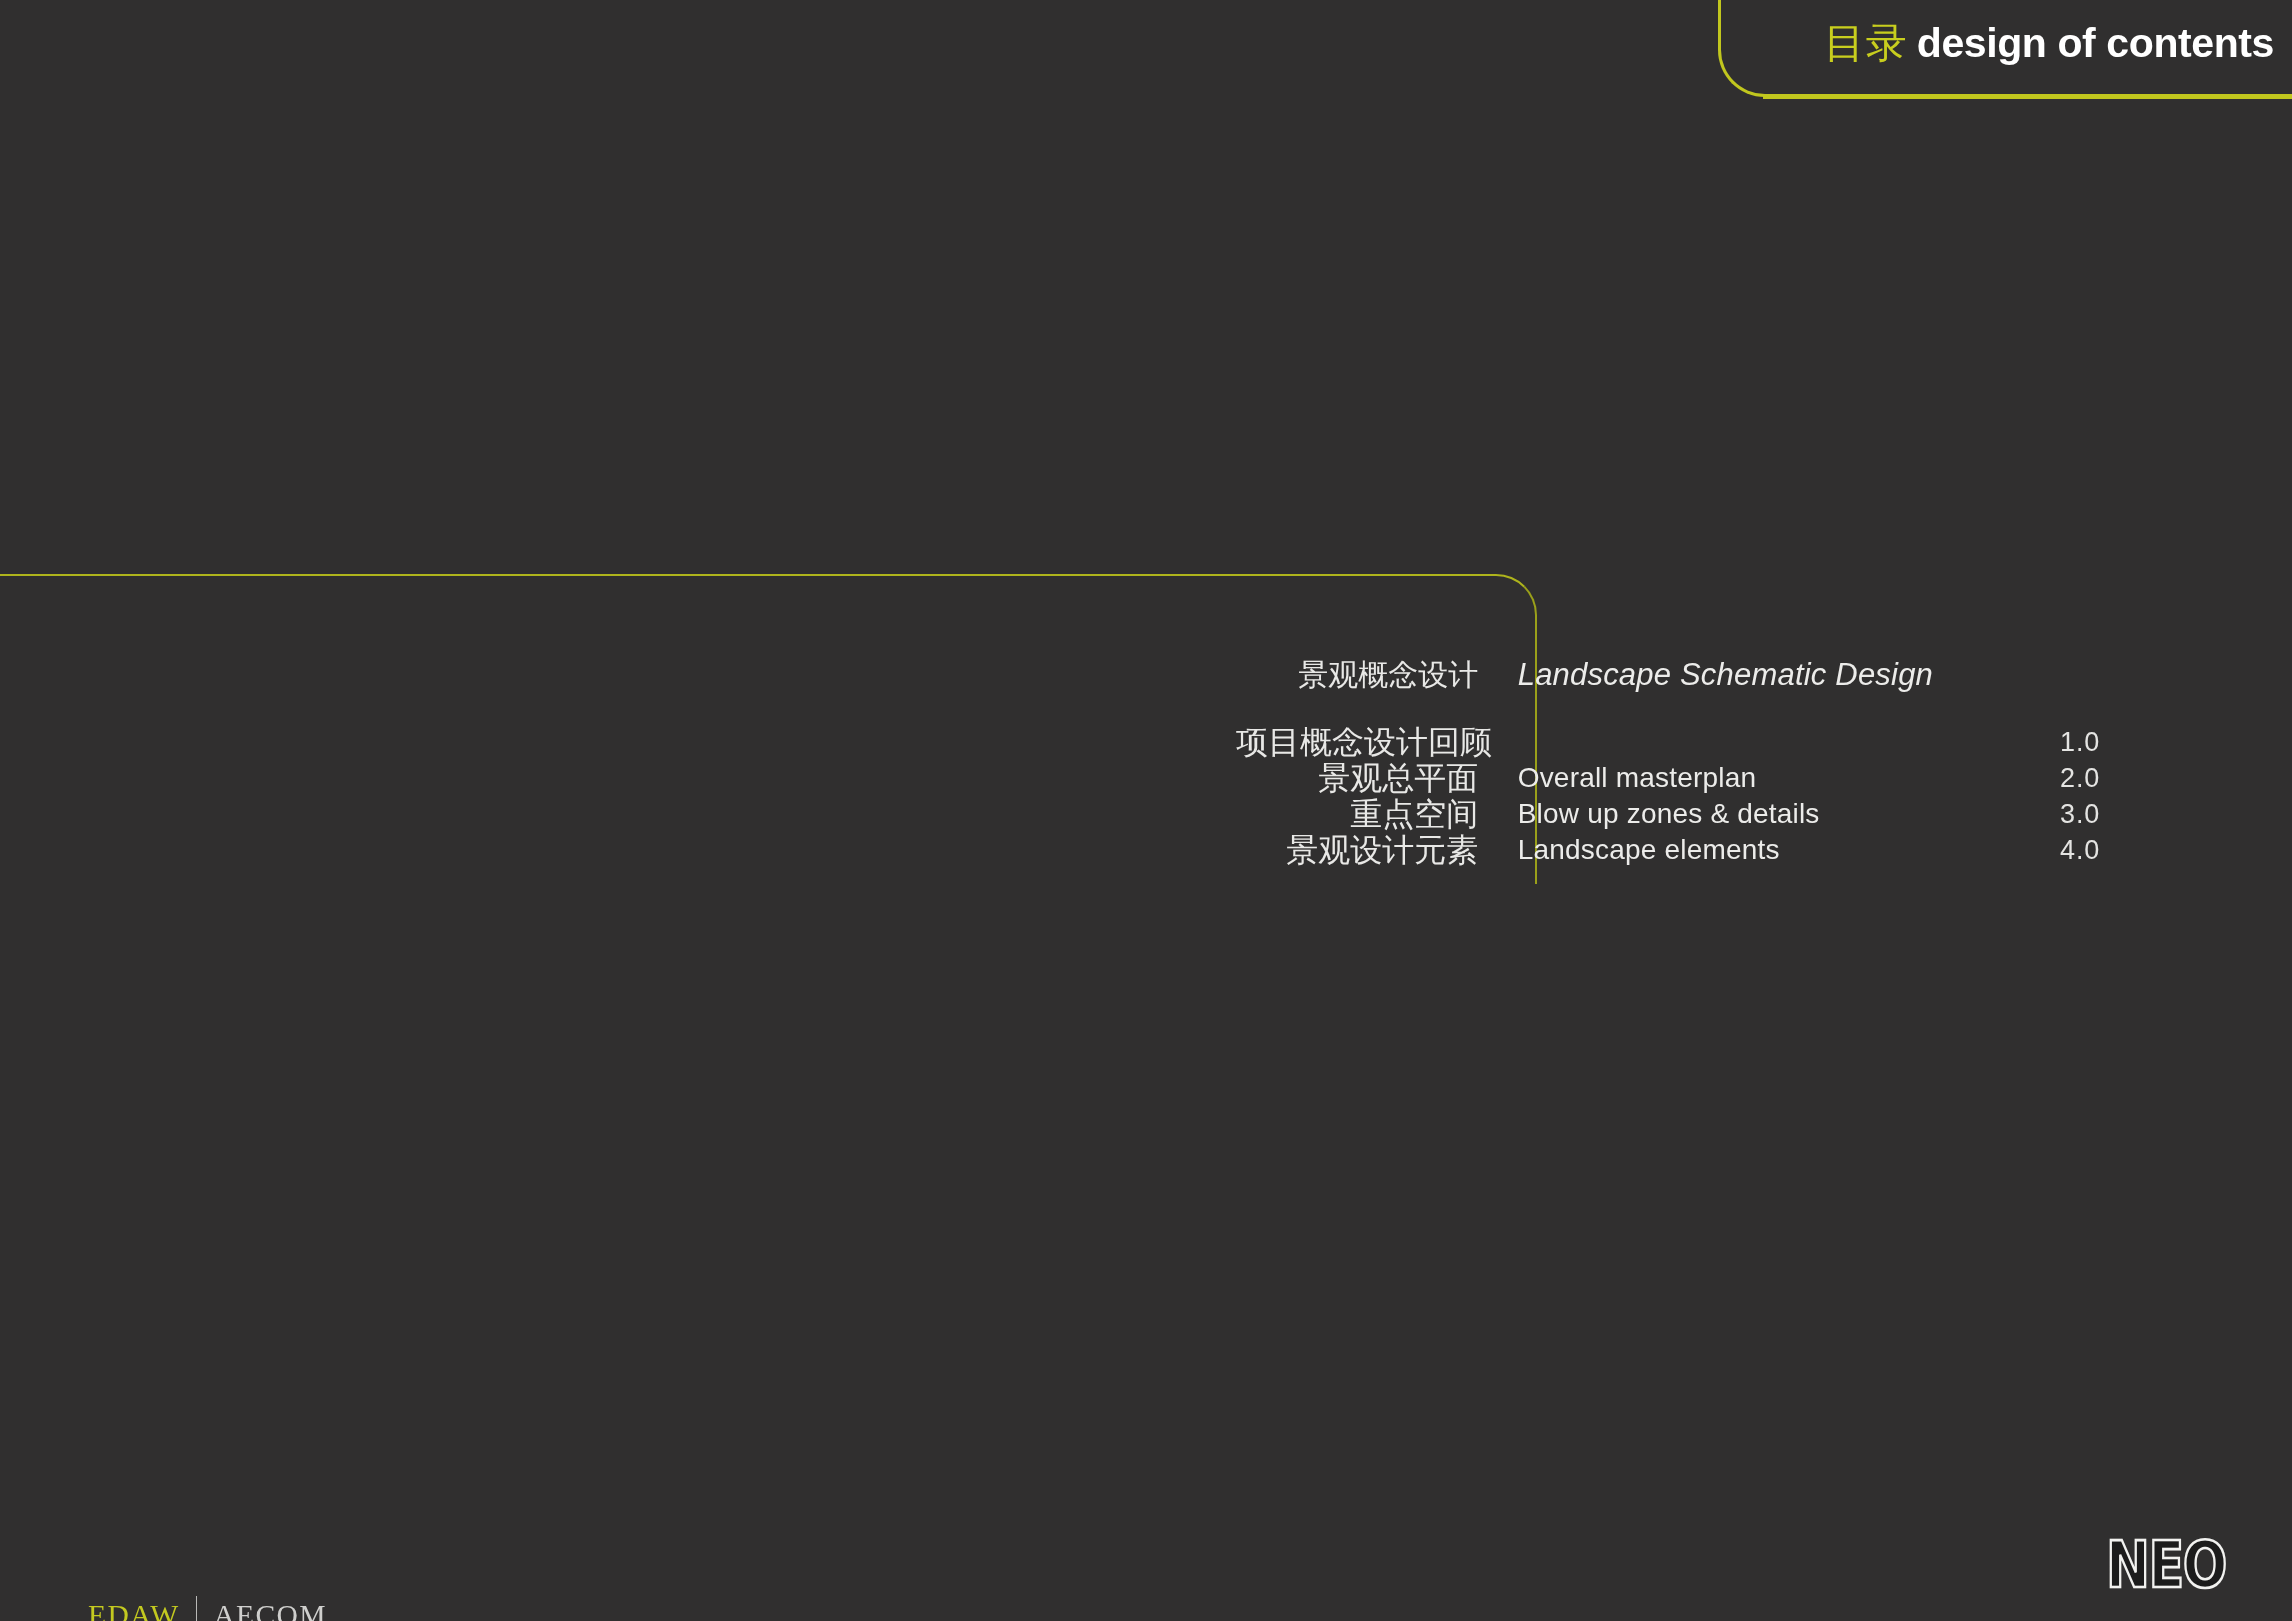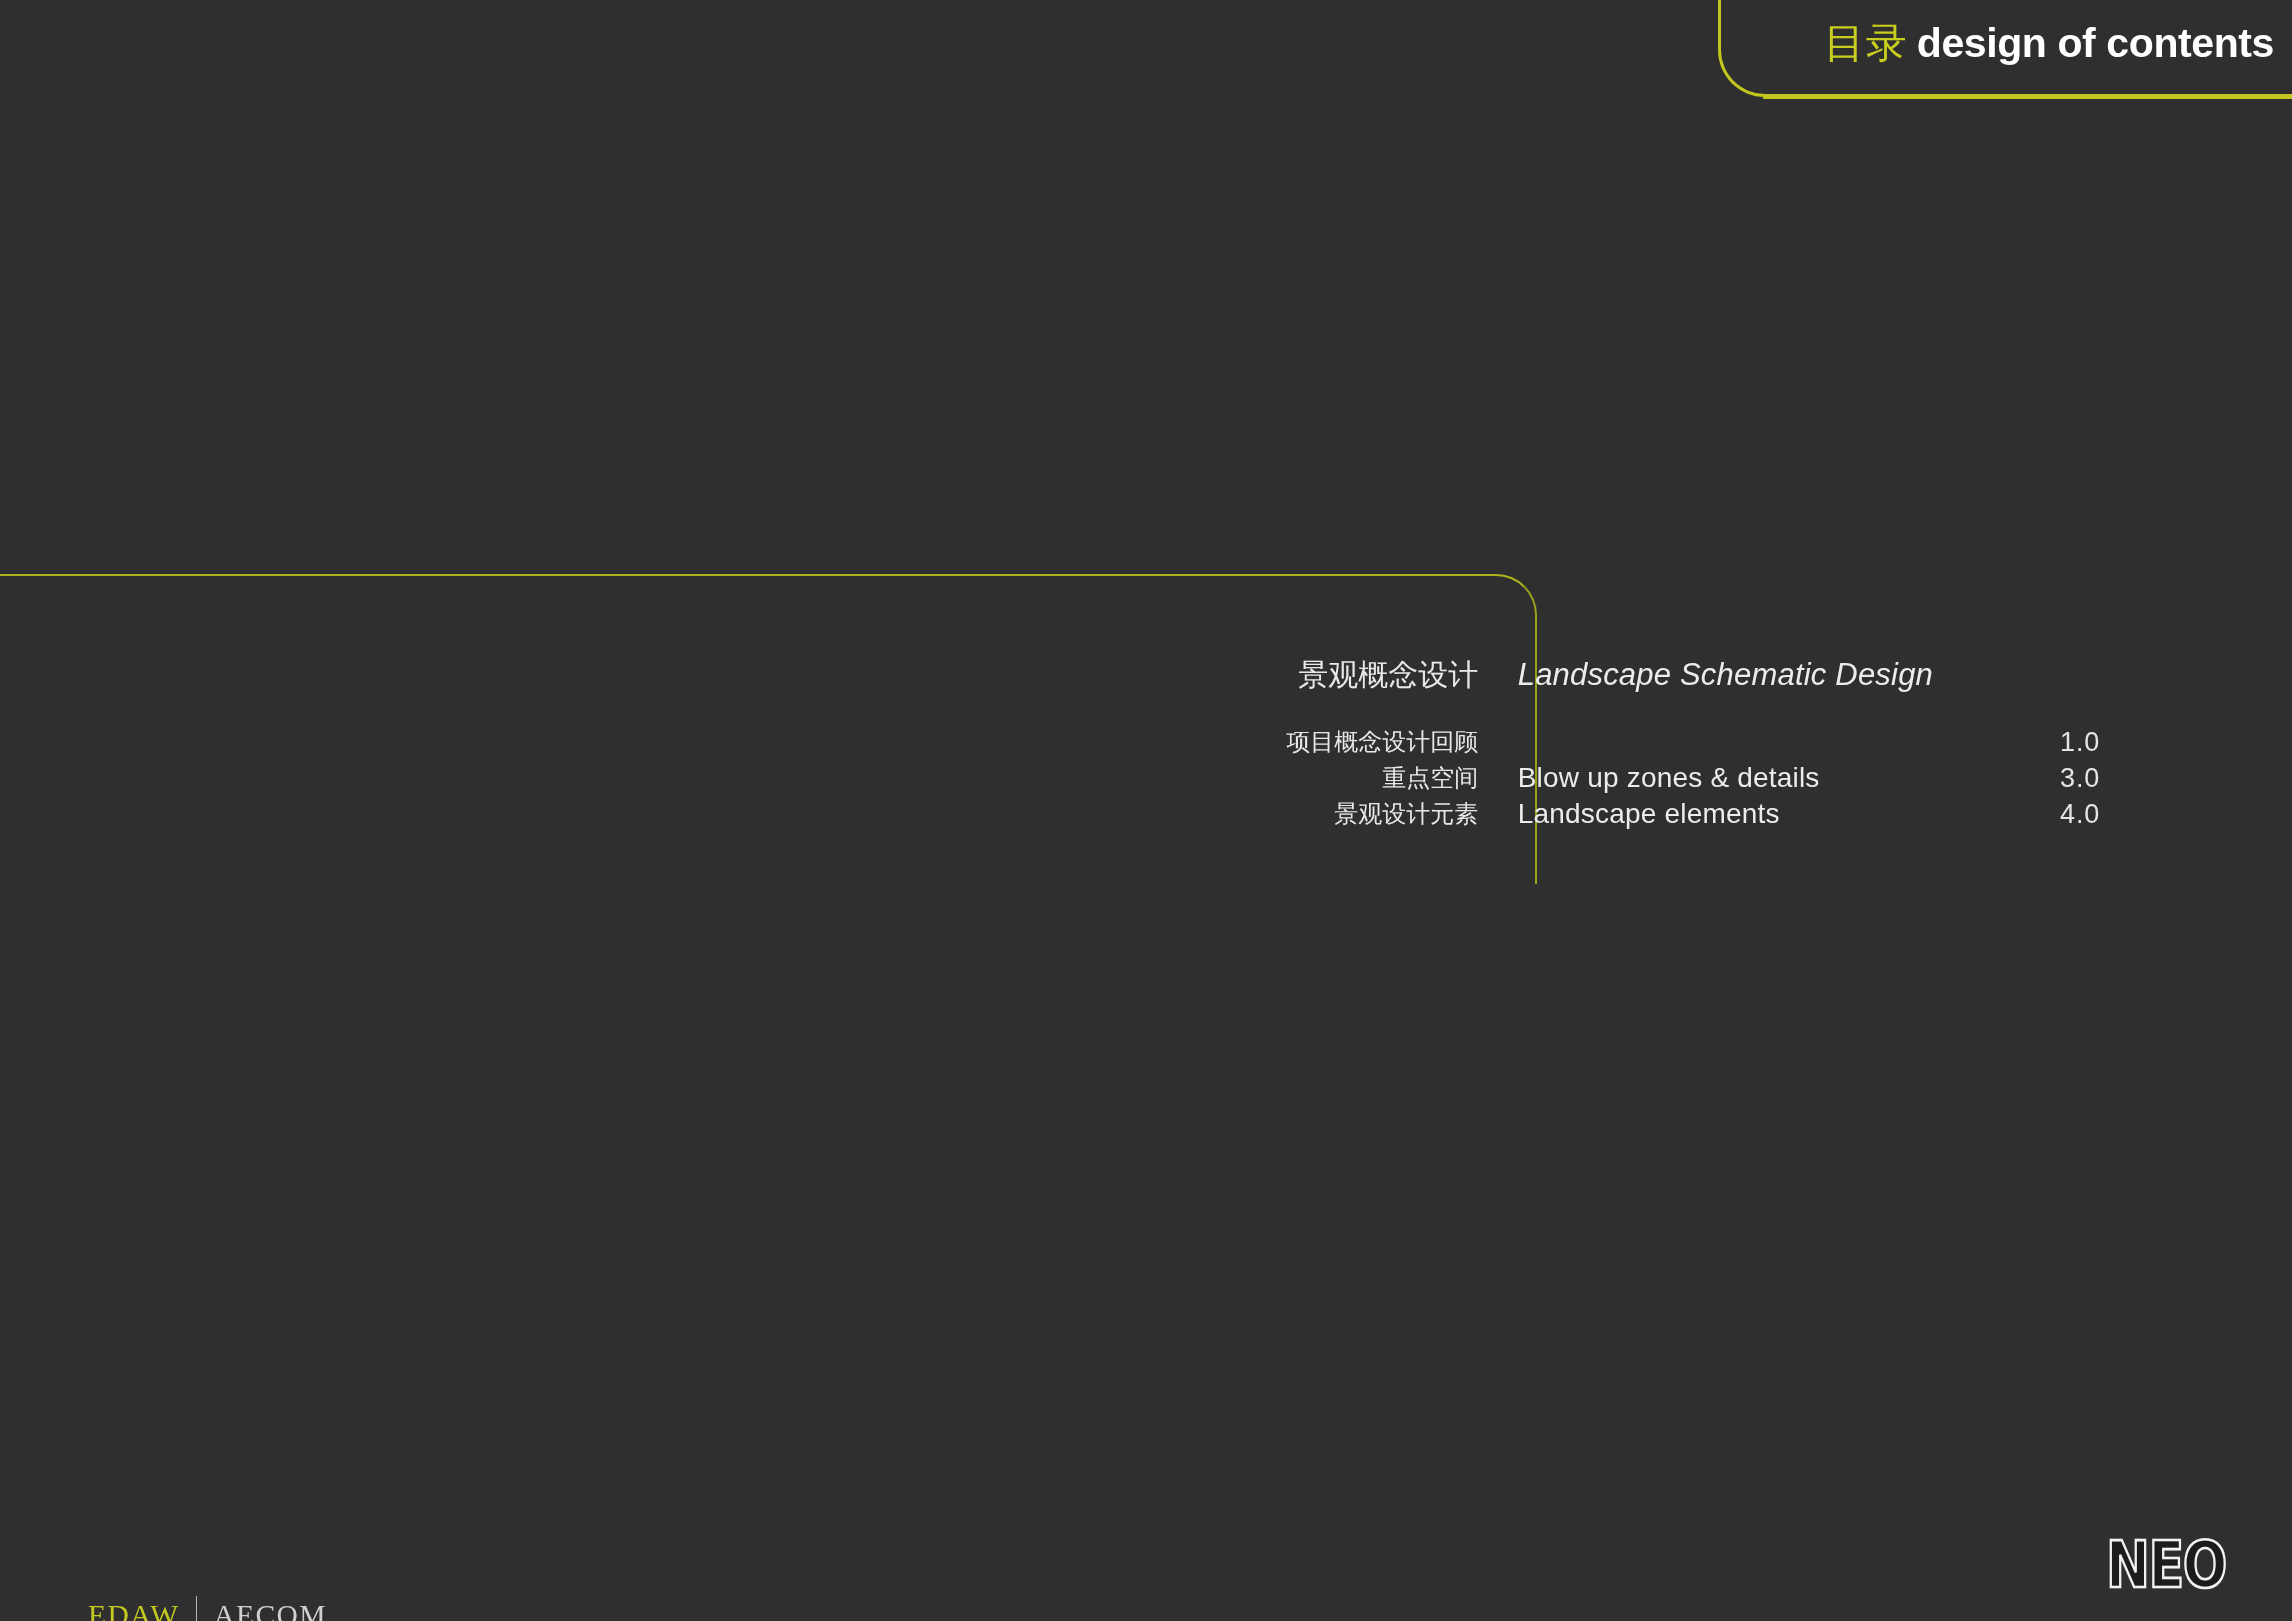--- a/index.html
+++ b/index.html
@@ -93,21 +93,21 @@
     color:#ececea;
     font-weight:300;
     letter-spacing:0.2px;
   }
 
   #heading-row { margin-bottom:29px; }
   #heading-row .cn { font-size:30px; line-height:41px; }
   #heading-row .en { font-size:31px; line-height:41px;font-style:italic; }
 
   .item-row { height:36px; }
-  .item-row .cn { font-size:24px; line-height:36px; }
+  .item-row .cn { font-size:32px; line-height:36px; }
   .item-row .en { font-size:28px; line-height:36px; }
 
   .num {
     position:absolute;
     left:824px;
     width:81px;
     text-align:left;
     font-size:27px;
     font-weight:300;
     color:#e4e4e2;
@@ -168,20 +168,25 @@
     <div class="row" id="heading-row">
       <div class="cn">景观概念设计</div>
       <div class="en">Landscape Schematic Design</div>
     </div>
 
     <div class="row item-row">
       <div class="cn">项目概念设计回顾</div>
       <div class="num">1.0</div>
     </div>
 
+    <div class="row item-row">
+      <div class="cn">景观总平面</div>
+      <div class="en">Overall masterplan</div>
+      <div class="num">2.0</div>
+    </div>
 
     <div class="row item-row">
       <div class="cn">重点空间</div>
       <div class="en">Blow up zones &amp; details</div>
       <div class="num">3.0</div>
     </div>
 
     <div class="row item-row">
       <div class="cn">景观设计元素</div>
       <div class="en">Landscape elements</div>

